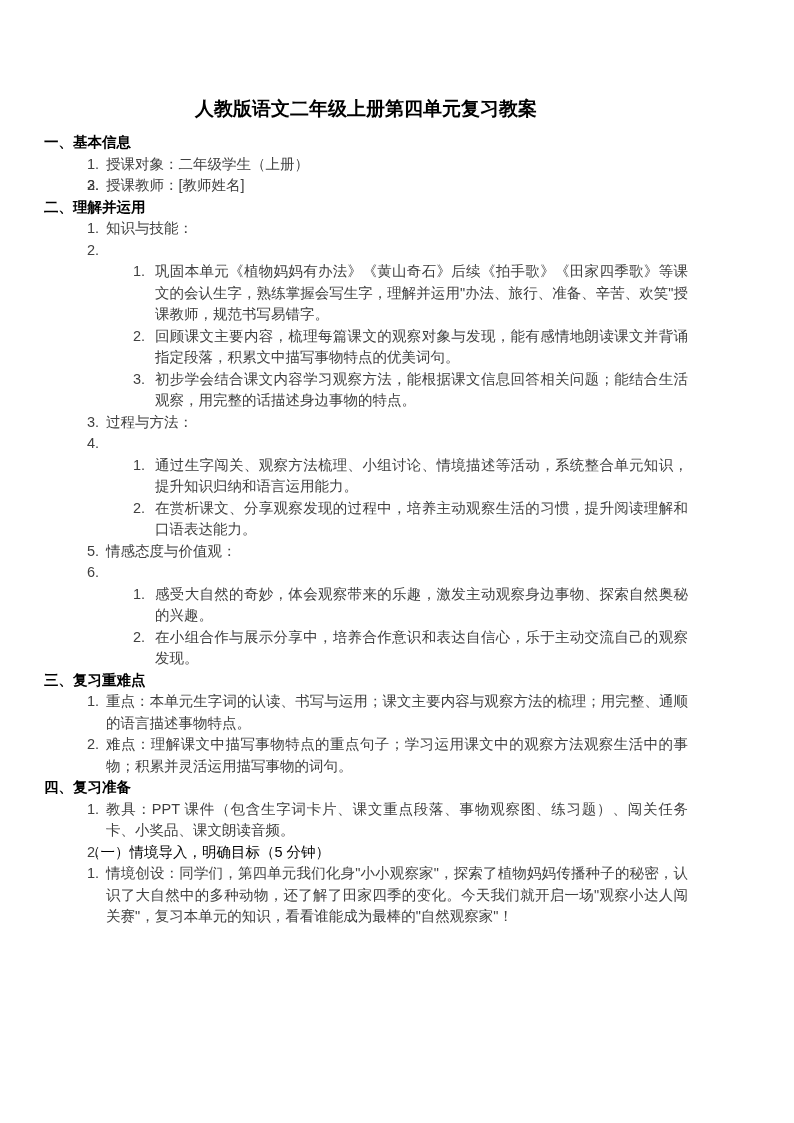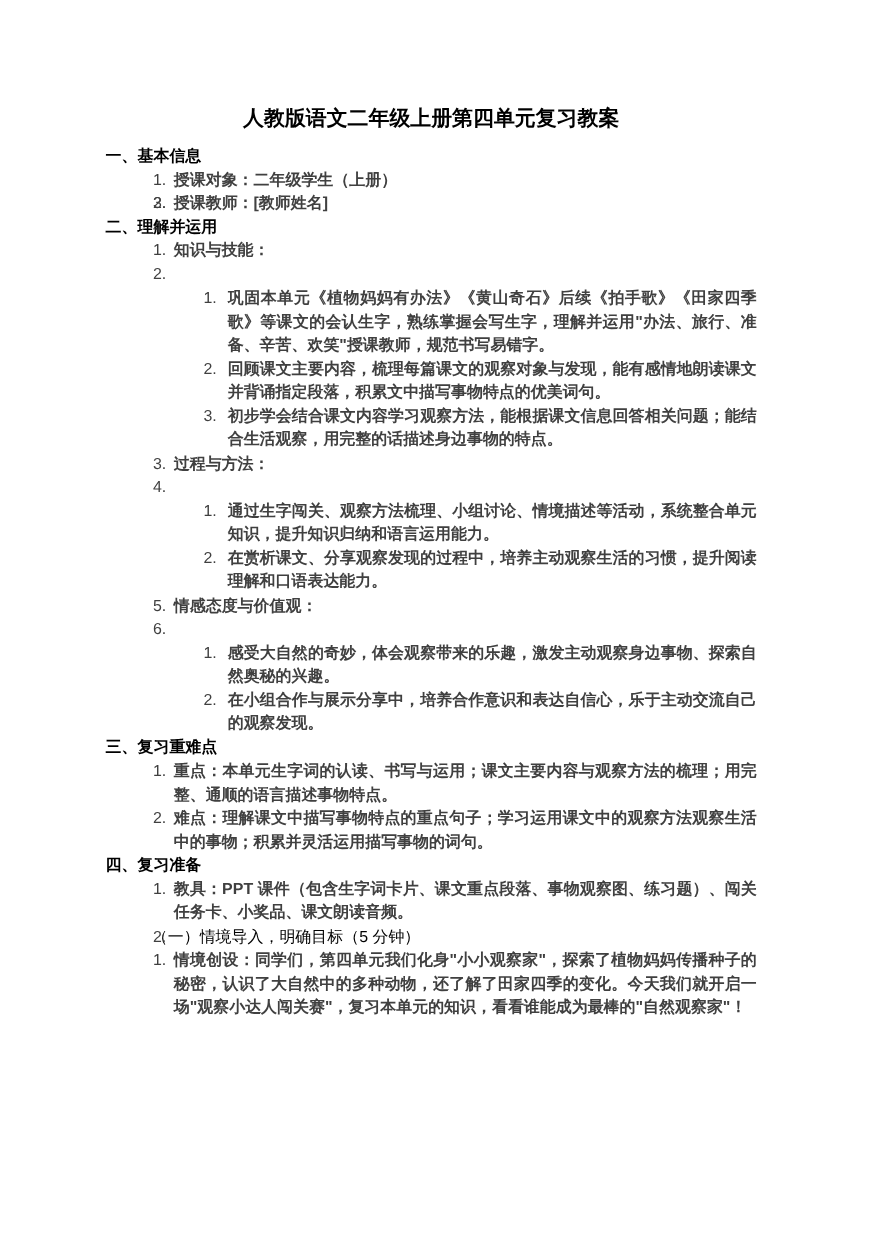--- a/index.html
+++ b/index.html
@@ -4,21 +4,21 @@
 <style>
   html, body {
     margin: 0;
     padding: 0;
     background: #ffffff;
   }
   .page {
     width: 794px;
     height: 1123px;
     box-sizing: border-box;
-    padding: 96px 106px 0 96px;
+    padding: 96px 106px 0 44px;
     background: #ffffff;
     overflow: hidden;
     font-family: "Liberation Sans", "DejaVu Sans", sans-serif;
     font-size: 14.5px;
     line-height: 21.5px;
     color: #404040;
   }
   .doc-title {
     font-size: 19px;
     font-weight: bold;
@@ -37,21 +37,21 @@
     margin-left: 42px;
   }
   .row {
     position: relative;
     text-align: justify;
   }
   .l2 { padding-left: 62px; }
   .l2 > .num { position: absolute; left: 43px; top: 0; }
   .l3 { padding-left: 111px; }
   .l3 > .num { position: absolute; left: 89px; top: 0; }
-  .txt { min-height: 21.5px; font-weight: bold; }
+  .txt { min-height: 21.5px; }
   .num { color: #404040; }
 </style>
 </head>
 <body>
 
 <div class="page">
   <h1 class="doc-title">人教版语文二年级上册第四单元复习教案</h1>
   <div id="doc-body">
       <div class="doc-section">
         <div class="h2">一、基本信息</div>

